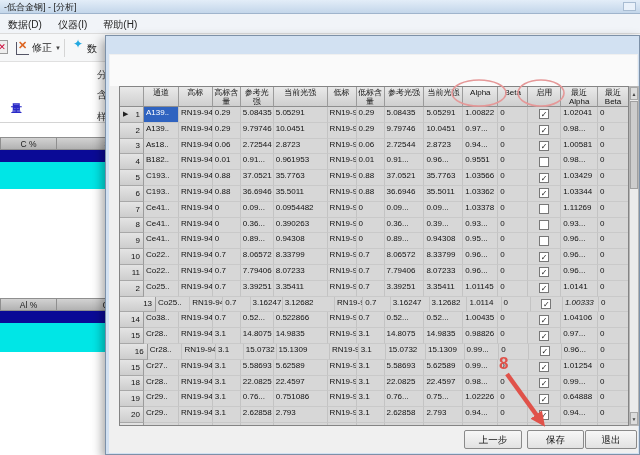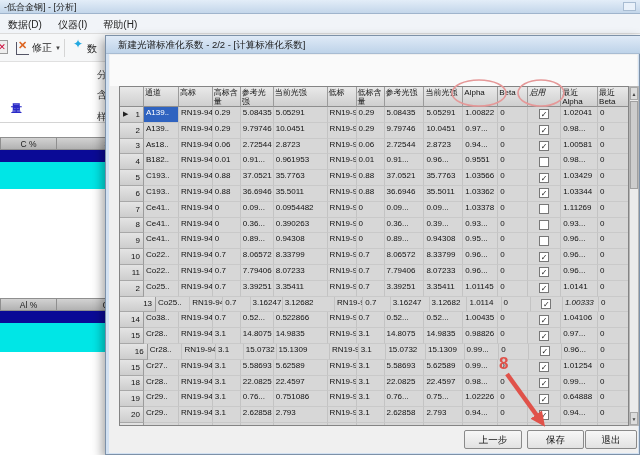--- a/index.html
+++ b/index.html
@@ -47,21 +47,21 @@
 
   
   .grid { left:13px; top:50px; width:510px; height:340px; background:#d7d7d7; border:1px solid #848484;
     overflow:hidden; font-size:8px; }
   .grow { display:flex; width:509px; }
   .gdata { height:15.8px; }
   .ghead-row { height:20px; }
   .gcell { border-right:1px solid #c3c3c3; border-bottom:1px solid #c9c9c9; padding:1px 2px;
     white-space:nowrap; overflow:hidden; background:#d7d7d7; }
   .ghcell { background:linear-gradient(#e9e9e9,#cfcfcf); border-right:1px solid #9b9b9b; border-bottom:1px solid #8e8e8e;
-    text-align:left; line-height:9px; white-space:normal; padding:1px 1px; }
+    text-align:center; line-height:9px; white-space:normal; padding:1px 1px; }
   .grhdr { background:linear-gradient(#e4e4e4,#cdcdcd); border-right:1px solid #9b9b9b; border-bottom:1px solid #a8a8a8;
     display:flex; justify-content:flex-end; align-items:center; padding:0 3px; gap:2px; }
   .gmark { font-size:7px; color:#222; margin-right:auto; }
   .sel { background:#2f63c0; color:#fff; }
   .chkcell { display:flex; justify-content:center; align-items:center; }
   .chk { width:10px; height:10px; background:#fff; border:1px solid #777; font-size:8px; line-height:9px;
     text-align:center; color:#222; }
 
   
   .vscroll { left:523px; top:50px; width:10px; height:340px; background:#ebebeb; border:1px solid #b5b5b5; }
@@ -114,39 +114,38 @@
 <div class="abs bar-cyan" style="top:162px; height:27px;"></div>
 
 <div class="abs bg-th-row" style="top:298px;">
   <div class="bg-th" style="width:57px;">Al %</div>
   <div class="bg-th" style="width:113px;">Cu %</div>
 </div>
 <div class="abs bar-navy" style="top:311px;"></div>
 <div class="abs bar-cyan" style="top:323px; height:29px;"></div>
 
 <div class="abs dialog">
-  <div class="abs dlg-titlebar"><span>新建光谱标准化系数 - 2/2 - [计算标准化系数]</span></div>
   <div class="abs dlg-content"></div>
   <div class="abs dlg-topstrip"></div>
 
   <div class="abs grid" id="grid">
       <div class="grow ghead-row">
         <div class="gcell ghcell" style="width: 24px;"></div>
         <div class="gcell ghcell" style="width: 35px;">通道</div>
         <div class="gcell ghcell" style="width: 34px;">高标</div>
         <div class="gcell ghcell" style="width: 28px;">高标含量</div>
         <div class="gcell ghcell" style="width: 33px;">参考光强</div>
         <div class="gcell ghcell" style="width: 54px;">当前光强</div>
         <div class="gcell ghcell" style="width: 29px;">低标</div>
         <div class="gcell ghcell" style="width: 28px;">低标含量</div>
         <div class="gcell ghcell" style="width: 40px;">参考光强</div>
         <div class="gcell ghcell" style="width: 39px;">当前光强</div>
         <div class="gcell ghcell" style="width: 35px;">Alpha</div>
         <div class="gcell ghcell" style="width: 30px;">Beta</div>
-        <div class="gcell ghcell" style="width: 33px; font-style: italic;">启用</div>
+        <div class="gcell ghcell" style="width: 33px;">启用</div>
         <div class="gcell ghcell" style="width: 37px;">最近Alpha</div>
         <div class="gcell ghcell" style="width: 31px;">最近Beta</div>
       </div>
       <div class="grow gdata">
         <div class="gcell grhdr" style="width: 24px;">
           <span class="gmark">▶</span>
           <span>1</span>
         </div>
         <div class="gcell sel" style="width: 35px;">A139..</div>
         <div class="gcell" style="width: 34px;">RN19-94</div>

